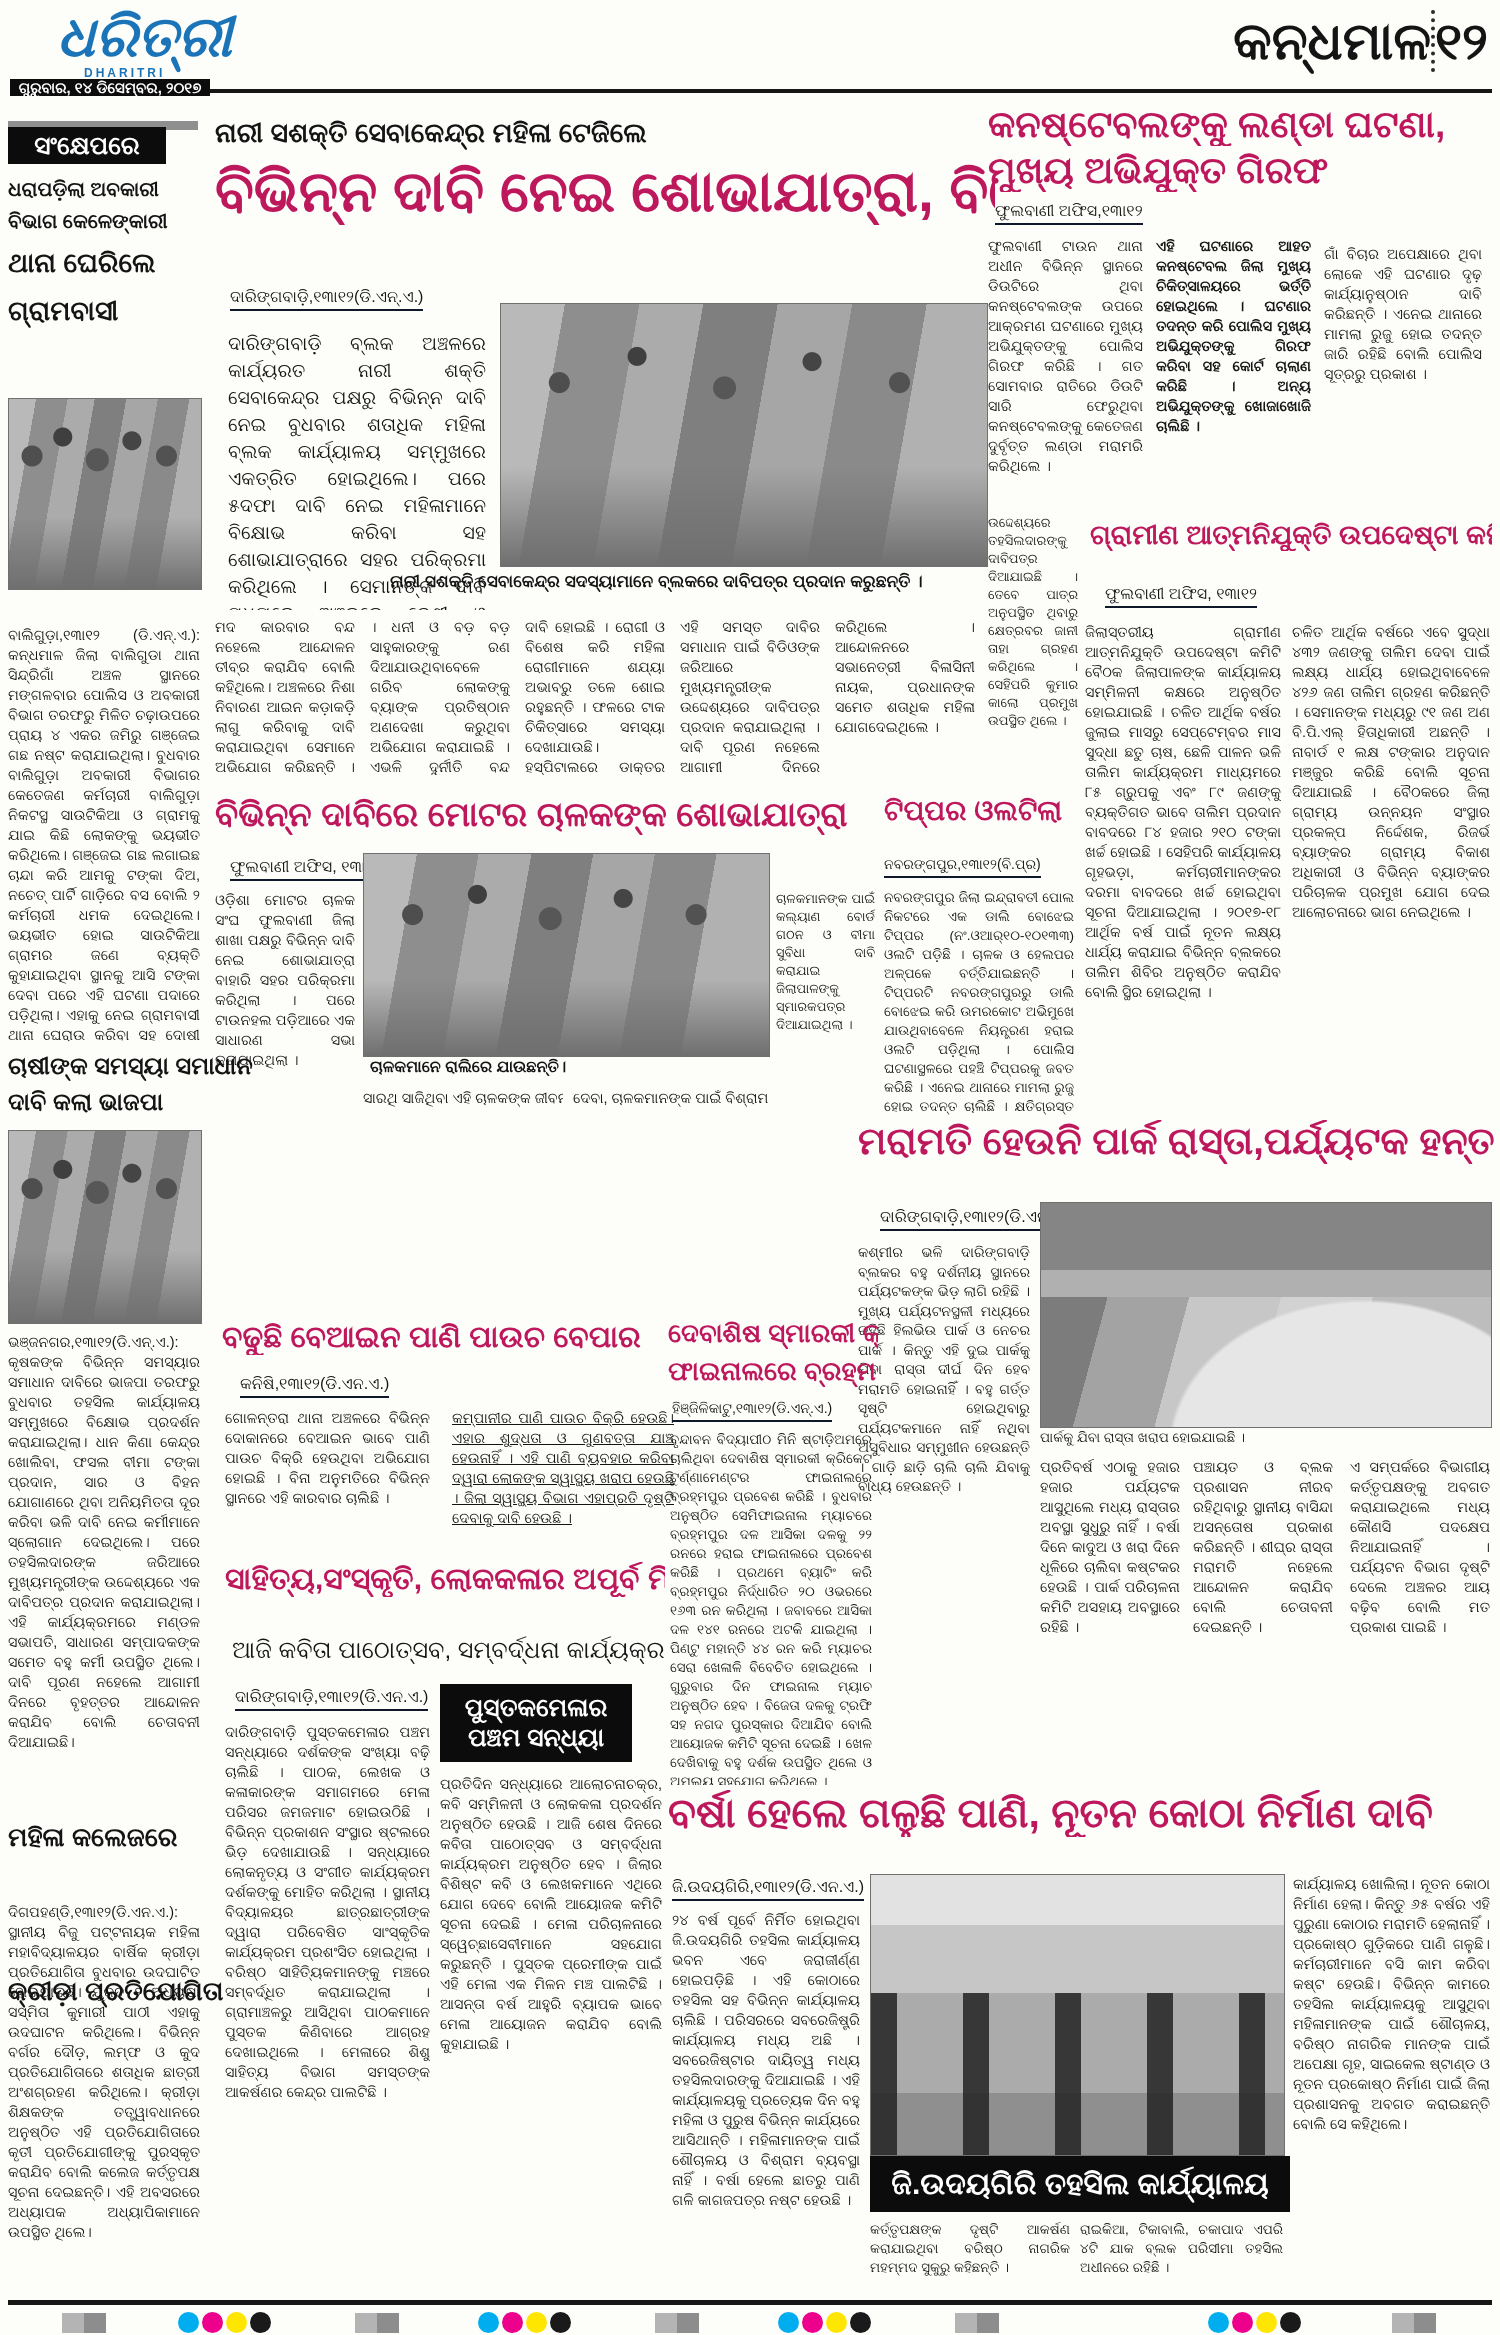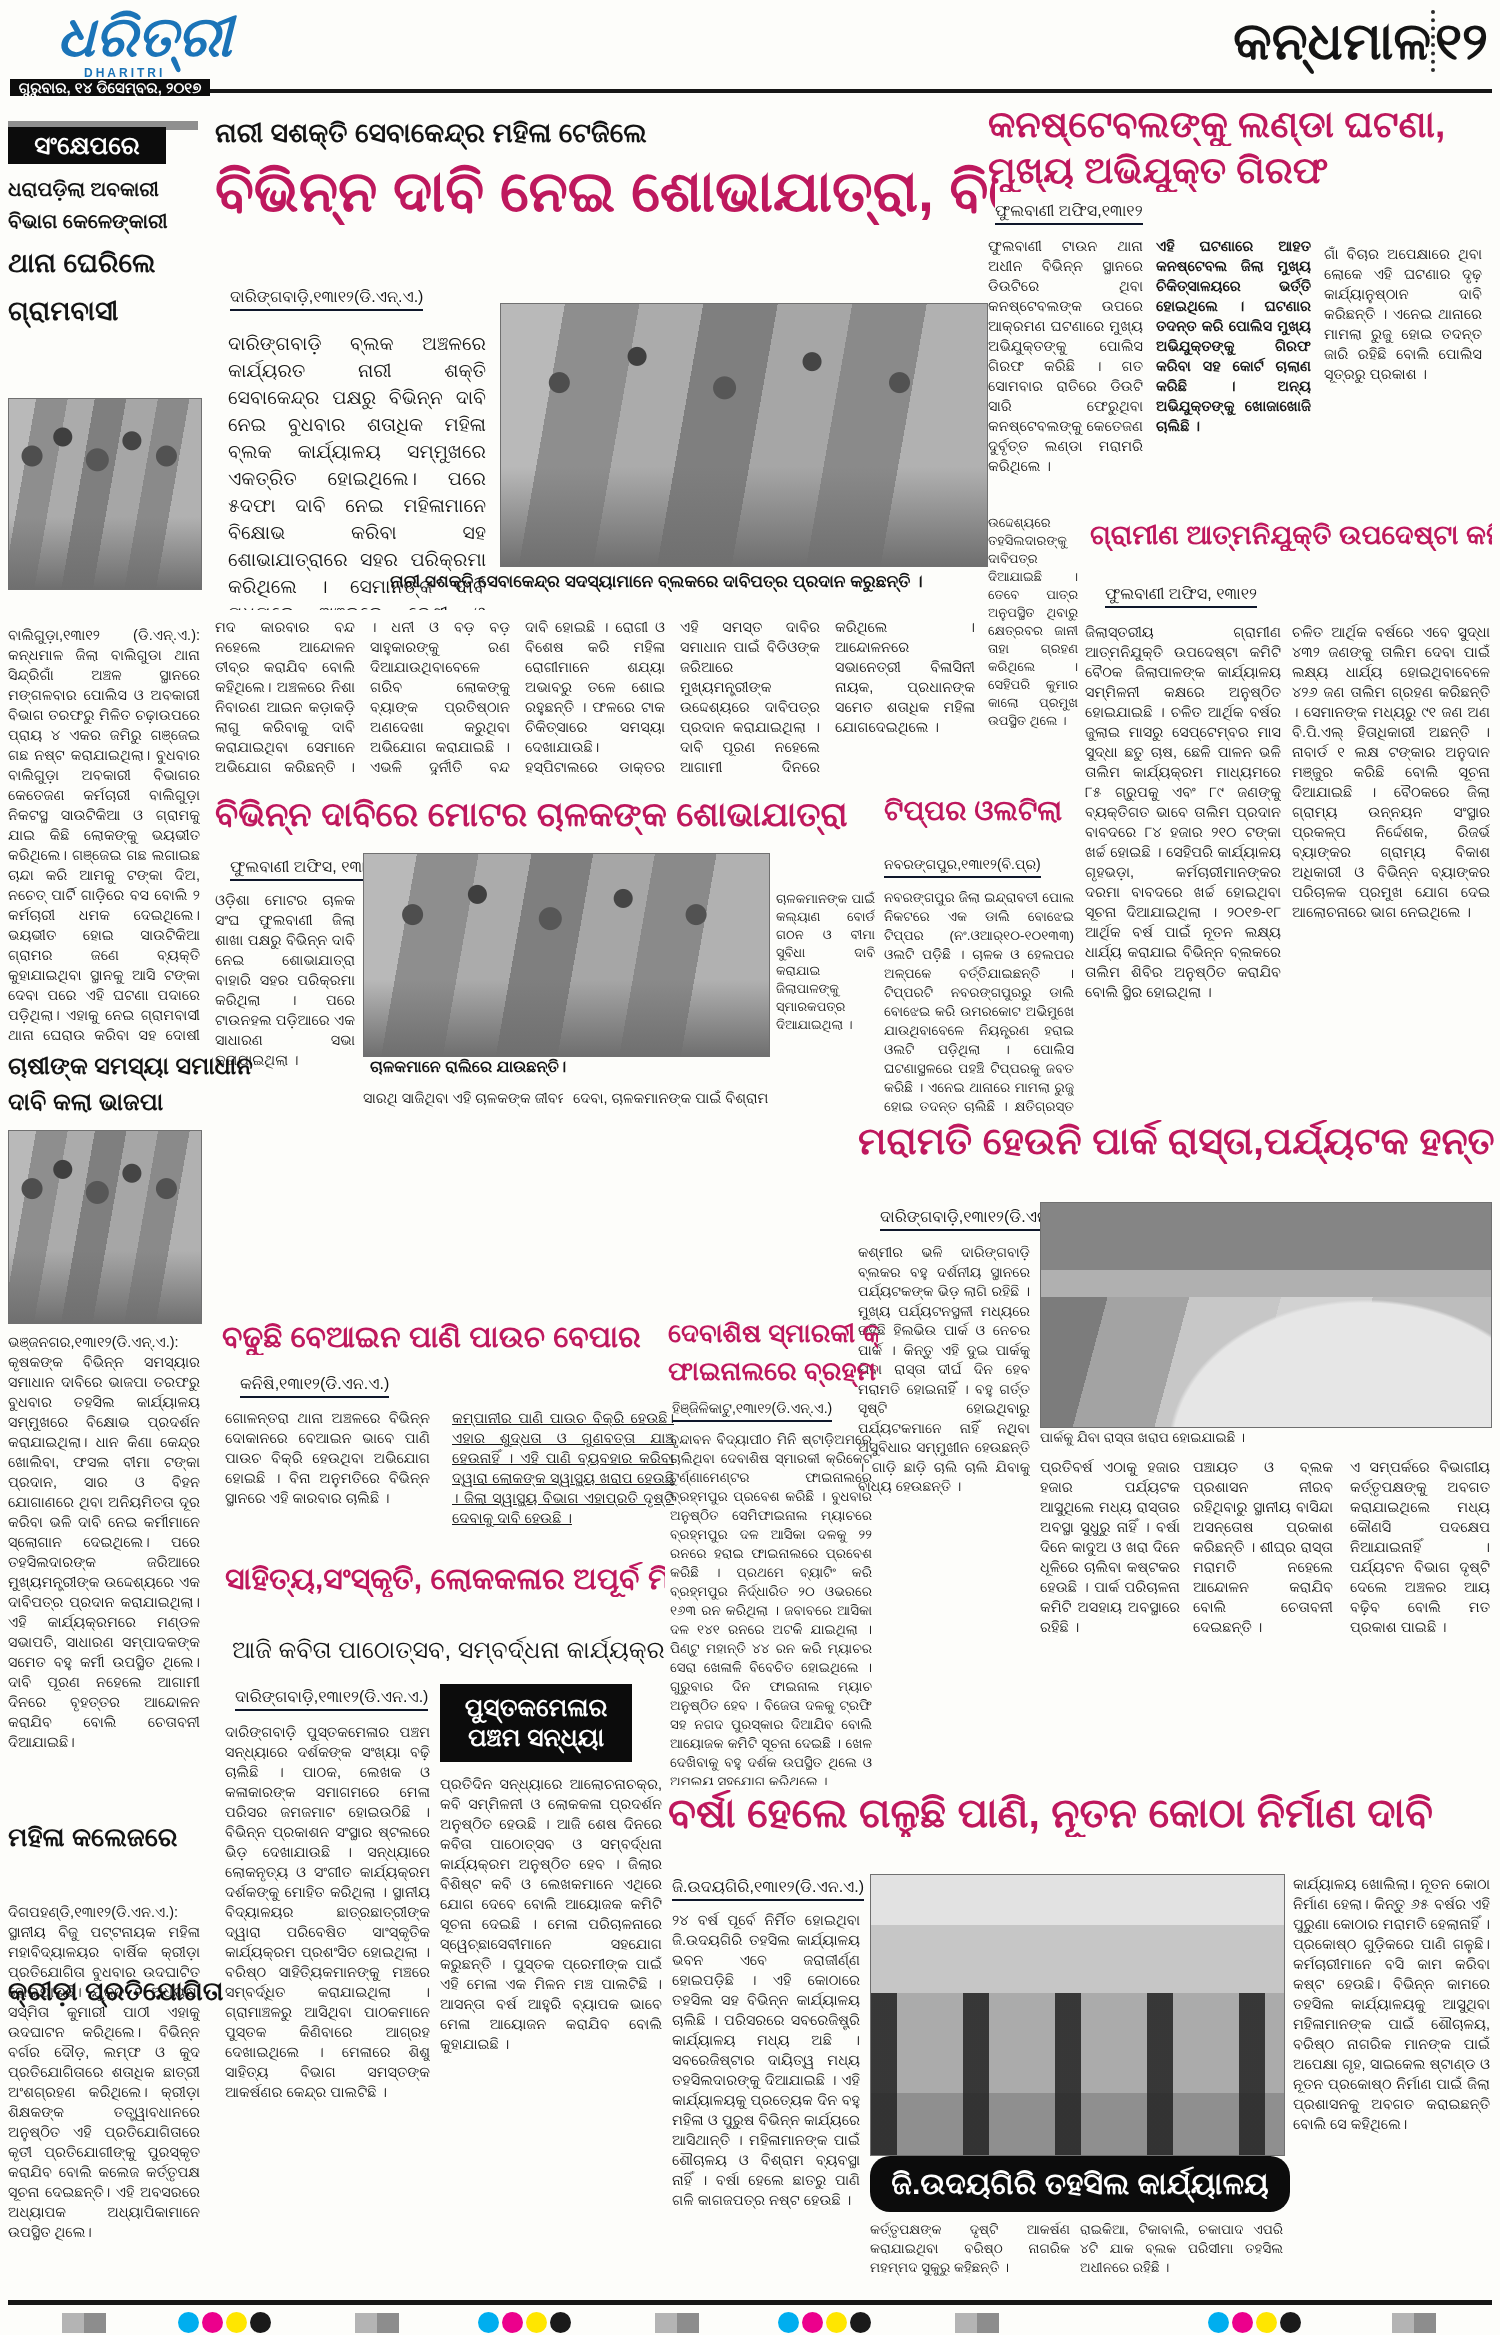--- a/index.html
+++ b/index.html
@@ -136,21 +136,21 @@
       <div class="b" style="font-size:25px;">ପଞ୍ଚମ ସନ୍ଧ୍ୟା</div>
     </div>
   </div>
   <div class="abs just bodytxt" style="left:225px;top:1722px;width:205px;height:576px;">ଦାରିଙ୍ଗବାଡ଼ି ପୁସ୍ତକମେଳାର ପଞ୍ଚମ ସନ୍ଧ୍ୟାରେ ଦର୍ଶକଙ୍କ ସଂଖ୍ୟା ବଢ଼ି ଚାଲିଛି । ପାଠକ, ଲେଖକ ଓ କଳାକାରଙ୍କ ସମାଗମରେ ମେଳା ପରିସର ଜମଜମାଟ ହୋଇଉଠିଛି । ବିଭିନ୍ନ ପ୍ରକାଶନ ସଂସ୍ଥାର ଷ୍ଟଲରେ ଭିଡ଼ ଦେଖାଯାଉଛି । ସନ୍ଧ୍ୟାରେ ଲୋକନୃତ୍ୟ ଓ ସଂଗୀତ କାର୍ଯ୍ୟକ୍ରମ ଦର୍ଶକଙ୍କୁ ମୋହିତ କରିଥିଲା । ସ୍ଥାନୀୟ ବିଦ୍ୟାଳୟର ଛାତ୍ରଛାତ୍ରୀଙ୍କ ଦ୍ୱାରା ପରିବେଷିତ ସାଂସ୍କୃତିକ କାର୍ଯ୍ୟକ୍ରମ ପ୍ରଶଂସିତ ହୋଇଥିଲା । ବରିଷ୍ଠ ସାହିତ୍ୟିକମାନଙ୍କୁ ମଞ୍ଚରେ ସମ୍ବର୍ଦ୍ଧିତ କରାଯାଇଥିଲା । ଗ୍ରାମାଞ୍ଚଳରୁ ଆସିଥିବା ପାଠକମାନେ ପୁସ୍ତକ କିଣିବାରେ ଆଗ୍ରହ ଦେଖାଇଥିଲେ । ମେଳାରେ ଶିଶୁ ସାହିତ୍ୟ ବିଭାଗ ସମସ୍ତଙ୍କ ଆକର୍ଷଣର କେନ୍ଦ୍ର ପାଲଟିଛି ।</div>
   <div class="abs just bodytxt" style="left:440px;top:1774px;width:222px;height:524px;">ପ୍ରତିଦିନ ସନ୍ଧ୍ୟାରେ ଆଲୋଚନାଚକ୍ର, କବି ସମ୍ମିଳନୀ ଓ ଲୋକକଳା ପ୍ରଦର୍ଶନ ଅନୁଷ୍ଠିତ ହେଉଛି । ଆଜି ଶେଷ ଦିନରେ କବିତା ପାଠୋତ୍ସବ ଓ ସମ୍ବର୍ଦ୍ଧନା କାର୍ଯ୍ୟକ୍ରମ ଅନୁଷ୍ଠିତ ହେବ । ଜିଲାର ବିଶିଷ୍ଟ କବି ଓ ଲେଖକମାନେ ଏଥିରେ ଯୋଗ ଦେବେ ବୋଲି ଆୟୋଜକ କମିଟି ସୂଚନା ଦେଇଛି । ମେଳା ପରିଚାଳନାରେ ସ୍ୱେଚ୍ଛାସେବୀମାନେ ସହଯୋଗ କରୁଛନ୍ତି । ପୁସ୍ତକ ପ୍ରେମୀଙ୍କ ପାଇଁ ଏହି ମେଳା ଏକ ମିଳନ ମଞ୍ଚ ପାଲଟିଛି । ଆସନ୍ତା ବର୍ଷ ଆହୁରି ବ୍ୟାପକ ଭାବେ ମେଳା ଆୟୋଜନ କରାଯିବ ବୋଲି କୁହାଯାଇଛି ।</div>
 
   <div class="abs hl" style="left:668px;top:1790px;width:824px;font-size:41px;">ବର୍ଷା ହେଲେ ଗଳୁଛି ପାଣି, ନୂତନ କୋଠା ନିର୍ମାଣ ଦାବି</div>
   <div class="abs dateline" style="left:672px;top:1878px;">ଜି.ଉଦୟଗିରି,୧୩ା୧୨(ଡି.ଏନ.ଏ.)</div>
   <div class="abs just bodytxt" style="left:672px;top:1910px;width:188px;height:388px;">୨୪ ବର୍ଷ ପୂର୍ବେ ନିର୍ମିତ ହୋଇଥିବା ଜି.ଉଦୟଗିରି ତହସିଲ କାର୍ଯ୍ୟାଳୟ ଭବନ ଏବେ ଜରାଜୀର୍ଣ୍ଣ ହୋଇପଡ଼ିଛି । ଏହି କୋଠାରେ ତହସିଲ ସହ ବିଭିନ୍ନ କାର୍ଯ୍ୟାଳୟ ଚାଲିଛି । ପରିସରରେ ସବରେଜିଷ୍ଟ୍ରି କାର୍ଯ୍ୟାଳୟ ମଧ୍ୟ ଅଛି । ସବରେଜିଷ୍ଟାର ଦାୟିତ୍ୱ ମଧ୍ୟ ତହସିଲଦାରଙ୍କୁ ଦିଆଯାଇଛି । ଏହି କାର୍ଯ୍ୟାଳୟକୁ ପ୍ରତ୍ୟେକ ଦିନ ବହୁ ମହିଳା ଓ ପୁରୁଷ ବିଭିନ୍ନ କାର୍ଯ୍ୟରେ ଆସିଥାନ୍ତି । ମହିଳାମାନଙ୍କ ପାଇଁ ଶୌଚାଳୟ ଓ ବିଶ୍ରାମ ବ୍ୟବସ୍ଥା ନାହିଁ । ବର୍ଷା ହେଲେ ଛାତରୁ ପାଣି ଗଳି କାଗଜପତ୍ର ନଷ୍ଟ ହେଉଛି ।</div>
   <div class="abs ph ph-building" style="left:870px;top:1874px;width:413px;height:280px;"></div>
-  <div class="abs blackbox b" style="left:870px;top:2156px;width:420px;height:56px;font-size:30px;white-space:nowrap;overflow:hidden;border-radius:20px;">ଜି.ଉଦୟଗିରି ତହସିଲ କାର୍ଯ୍ୟାଳୟ</div>
+  <div class="abs blackbox b" style="left:870px;top:2156px;width:420px;height:56px;font-size:30px;white-space:nowrap;overflow:hidden;">ଜି.ଉଦୟଗିରି ତହସିଲ କାର୍ଯ୍ୟାଳୟ</div>
   <div class="abs just bodysm" style="left:870px;top:2220px;width:200px;height:78px;font-size:13.5px;line-height:19px;">କର୍ତ୍ତୃପକ୍ଷଙ୍କ ଦୃଷ୍ଟି ଆକର୍ଷଣ କରାଯାଇଥିବା ବରିଷ୍ଠ ନାଗରିକ ମହମ୍ମଦ ସୁକୁରୁ କହିଛନ୍ତି ।</div>
   <div class="abs just bodysm" style="left:1080px;top:2220px;width:203px;height:78px;font-size:13.5px;line-height:19px;">ରାଇକିଆ, ଟିକାବାଲି, ଚକାପାଦ ଏପରି ୪ଟି ଯାକ ବ୍ଲକ ପରିସୀମା ତହସିଲ ଅଧୀନରେ ରହିଛି ।</div>
   <div class="abs just bodytxt" style="left:1293px;top:1874px;width:197px;height:424px;">କାର୍ଯ୍ୟାଳୟ ଖୋଲିଲା। ନୂତନ କୋଠା ନିର୍ମାଣ ହେଲା। କିନ୍ତୁ ୬୫ ବର୍ଷର ଏହି ପୁରୁଣା କୋଠାର ମରାମତି ହେଲାନାହିଁ । ପ୍ରକୋଷ୍ଠ ଗୁଡ଼ିକରେ ପାଣି ଗଳୁଛି। କର୍ମଚାରୀମାନେ ବସି କାମ କରିବା କଷ୍ଟ ହେଉଛି। ବିଭିନ୍ନ କାମରେ ତହସିଲ କାର୍ଯ୍ୟାଳୟକୁ ଆସୁଥିବା ମହିଳାମାନଙ୍କ ପାଇଁ ଶୌଚାଳୟ, ବରିଷ୍ଠ ନାଗରିକ ମାନଙ୍କ ପାଇଁ ଅପେକ୍ଷା ଗୃହ, ସାଇକେଲ ଷ୍ଟାଣ୍ଡ ଓ ନୂତନ ପ୍ରକୋଷ୍ଠ ନିର୍ମାଣ ପାଇଁ ଜିଲା ପ୍ରଶାସନକୁ ଅବଗତ କରାଇଛନ୍ତି ବୋଲି ସେ କହିଥିଲେ।</div>
 
   <div class="abs" style="left:8px;top:2300px;width:1484px;height:5px;background:#161616;"></div>
 
   <div class="abs" style="left:62px;top:2313px;">
     <span class="graymark" style="background:#b4b4b4;"></span><span class="graymark" style="background:#8d8d8d;"></span>
   </div>
   <div class="abs" style="left:178px;top:2312px;">

